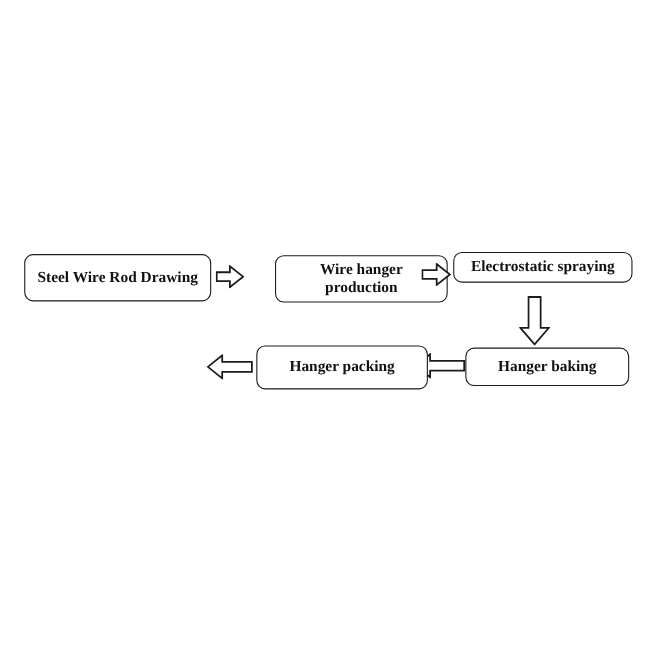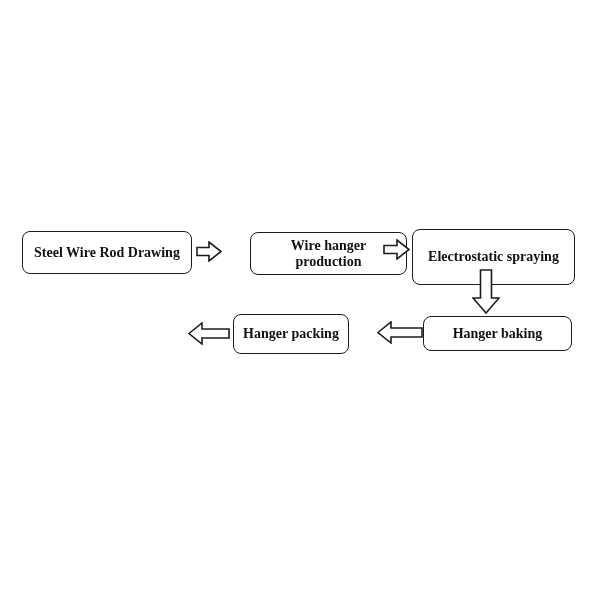--- a/index.html
+++ b/index.html
@@ -26,23 +26,23 @@
     justify-content: center;
     text-align: center;
     font-weight: bold;
     font-size: 14px;
     color: #111111;
     line-height: 1.1;
     padding: 2px 6px;
   }
   .node-1 { left: 22px;  top: 231px; width: 170px; height: 43px; }
   .node-2 { left: 226px; top: 232px; width: 157px; height: 43px; margin-left: 24px; }
-  .node-3 { left: 412px; top: 229px; width: 163px; height: 56px; }
+  .node-3 { left: 412px; top: 229px; width: 163px; height: 28px; }
   .node-4 { left: 423px; top: 316px; width: 149px; height: 35px; }
-  .node-5 { left: 233px; top: 314px; width: 116px; height: 40px; }
+  .node-5 { left: 233px; top: 314px; width: 156px; height: 40px; }
   .node-6 { left: 28px;  top: 317px; width: 157px; height: 43px; }
   .arrow {
     position: absolute;
     display: block;
   }
   .arrow-1 { left: 196px; top: 241px; }
   .arrow-2 { left: 383px; top: 239px; }
   .arrow-3 { left: 472px; top: 269px; }
   .arrow-4 { left: 377px; top: 321px; }
   .arrow-5 { left: 188px; top: 322px; }

